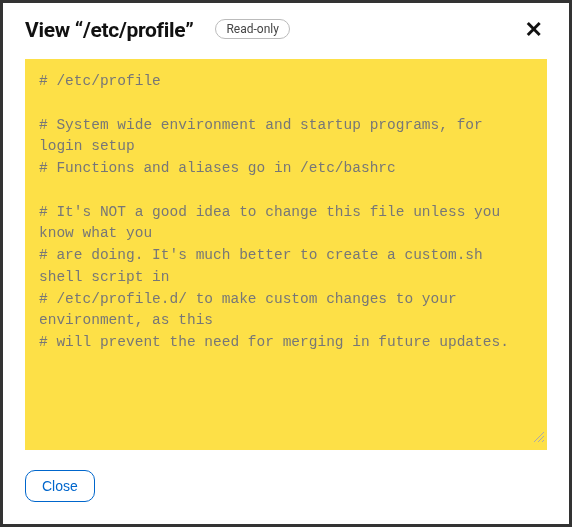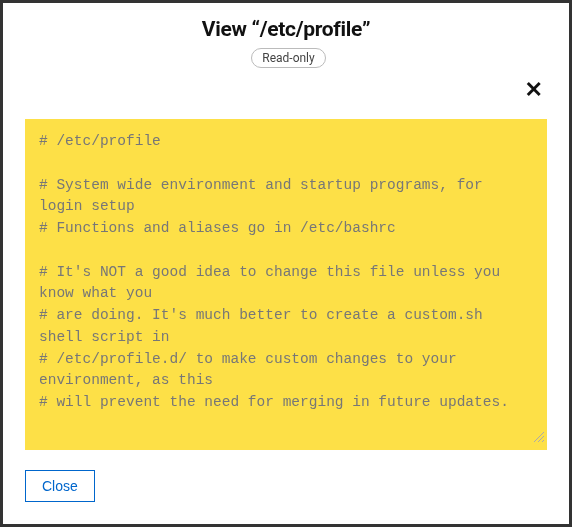--- a/index.html
+++ b/index.html
@@ -11,36 +11,35 @@
       border: 3px solid #333;
       position: relative;
       display: flex;
       flex-direction: column;
     }
     .header {
       display: flex;
       align-items: center;
       padding: 14px 22px 6px 22px;
       gap: 8px;
-      flex-direction: column;
     }
     .title {
       font-size: 21px;
       font-weight: 700;
       color: #111;
       letter-spacing: -0.3px;
     }
     .badge {
       display: inline-block;
       font-size: 12px;
       color: #444;
       border: 1px solid #bbb;
       border-radius: 12px;
       padding: 2px 10px;
-      margin-left: 5px;
+      margin-left: 14px;
       position: relative;
       top: -1px;
     }
     .close-x {
       margin-left: auto;
       font-size: 22px;
       font-weight: 700;
       color: #111;
       cursor: pointer;
       line-height: 1;
@@ -73,21 +72,21 @@
     .footer {
       padding: 18px 22px 22px 22px;
     }
     .close-btn {
       background: #fff;
       border: 1px solid #0066cc;
       color: #0066cc;
       font-size: 14px;
       padding: 7px 16px;
       cursor: pointer;
-      border-radius: 0;
+      border-radius: 10px;
     }
     .resize-handle {
       position: absolute;
       right: 25px;
       bottom: 82px;
       width: 12px;
       height: 12px;
       pointer-events: none;
     }
   </style>

